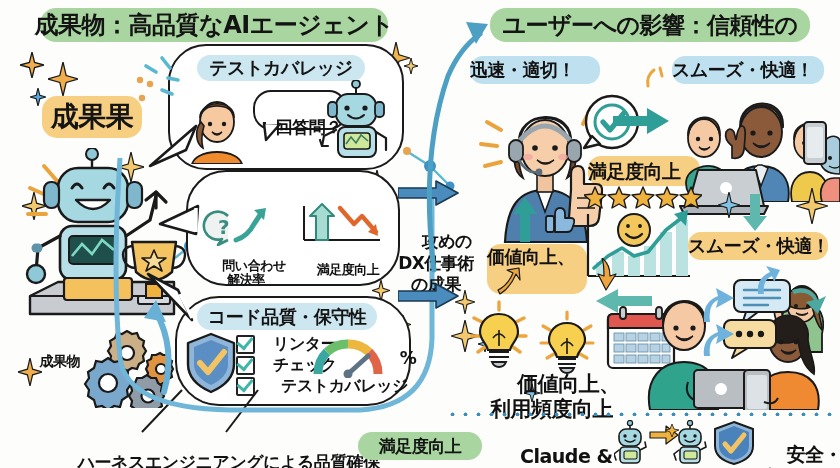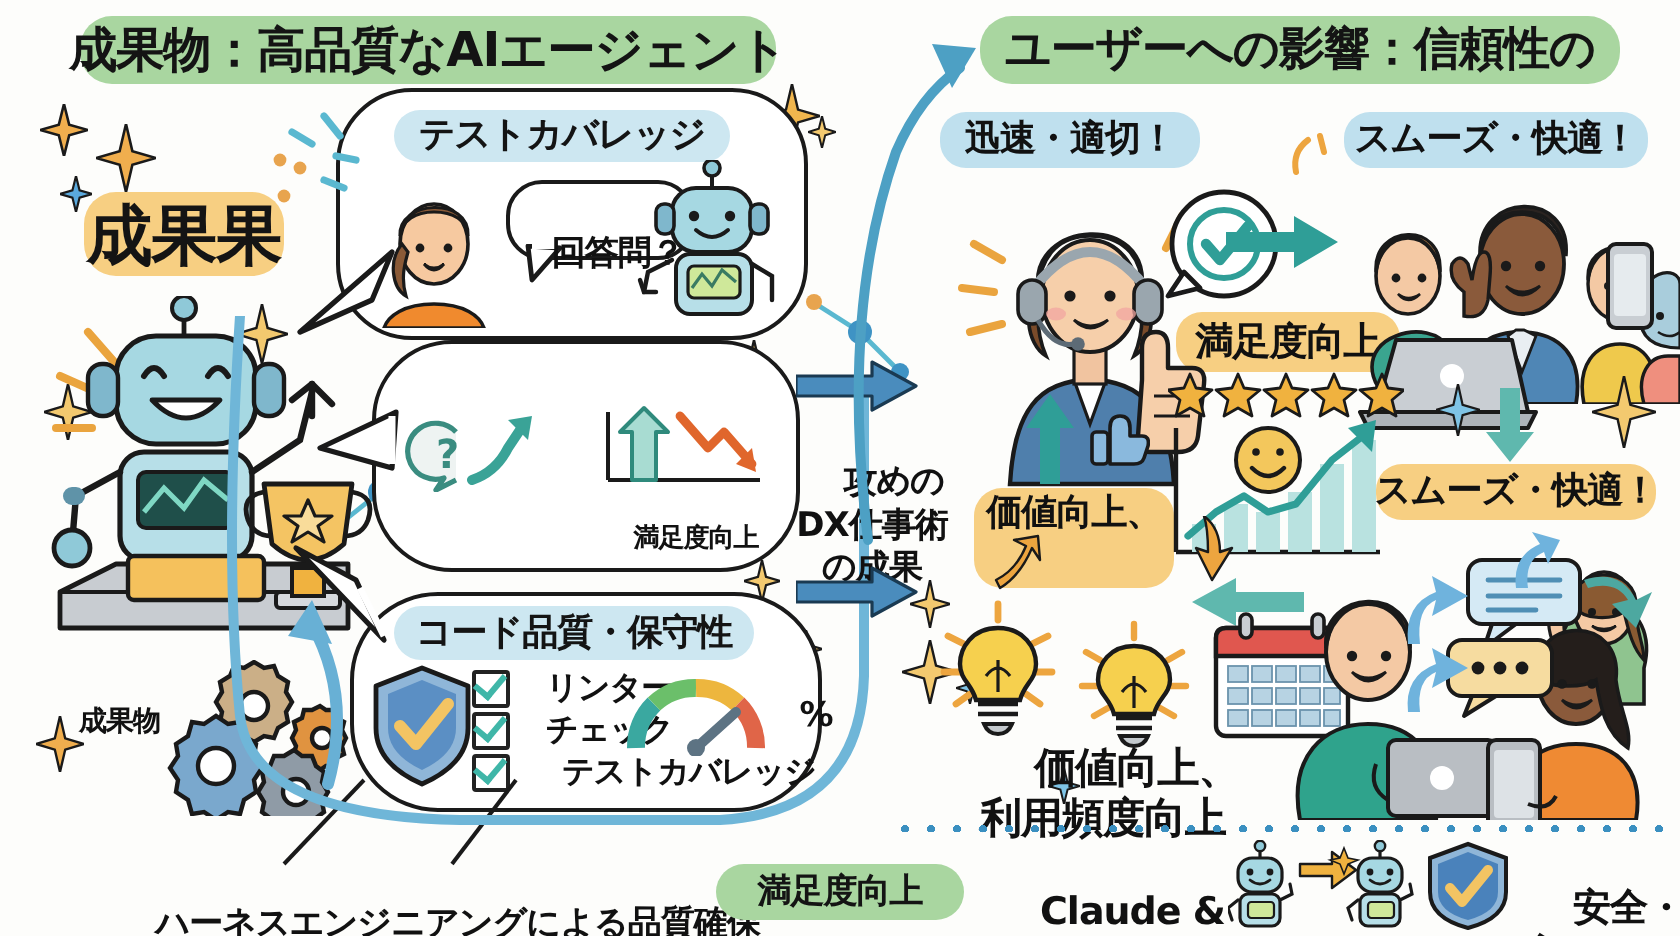--- a/index.html
+++ b/index.html
@@ -33,21 +33,21 @@
     text-align: right;
   }
   .banner-green { background: #a9d6a0; }
   .banner-yellow { background: #f7cf82; }
   .banner-blue { background: #cde7f1; }
   .banner-lightblue { background: #bfe0ee; }
 
   .pill {
     display: flex;
     align-items: center;
-    justify-content: center;
+    justify-content: flex-start;
     border-radius: 13px;
     font-weight: 700;
     color: #111;
     white-space: nowrap;
     line-height: 1;
     letter-spacing: -0.5px;
   }
 
   
   .bubble {
@@ -112,21 +112,21 @@
 <div id="canvas">
 
   <div class="abs banner banner-green" style="left:40px; top:8px; width:348px; height:34px; font-size:24px;">
     <span>成果物：高品質なAIエージェント</span>
   </div>
 
   <div class="abs banner banner-green" style="left:490px; top:8px; width:320px; height:34px; font-size:23px;">
     <span>ユーザーへの影響：信頼性の</span>
   </div>
 
-  <div class="abs banner banner-yellow" style="left:42px; top:96px; width:100px; height:42px; font-size:33px;">
+  <div class="abs banner banner-yellow" style="left:42px; top:96px; width:100px; height:42px; font-size:28px;border-radius:15px;">
     <span>成果果</span>
   </div>
 
   <div class="abs" style="left:20px; top:52px; width:24px; height:26px;">
     <svg class="sparkle" viewBox="0 0 24 26">
         <path d="M12 0 L14.6 10.4 L24 13 L14.6 15.6 L12 26 L9.4 15.6 L0 13 L9.4 10.4 Z" fill="#f0ae4e" stroke="#1a1a1a" stroke-width="1.3"></path>
       </svg>
   </div>
   <div class="abs" style="left:48px; top:62px; width:30px; height:34px;">
     <svg class="sparkle" viewBox="0 0 30 34">
@@ -296,20 +296,24 @@
     <path d="M42 6 L4 24 L40 34 Z" fill="#ffffff" stroke="#1a1a1a" stroke-width="2.6" stroke-linejoin="round"></path>
     <path d="M40 8 L40 32" stroke="#ffffff" stroke-width="3.5"></path>
   </svg>
 
   <svg class="abs" style="left:200px; top:206px; width:92px; height:40px;" viewBox="0 0 92 40">
     <path d="M28 10 A14 14 0 1 0 22 33 L18 39 L28 34" fill="#eef3f2" stroke="#3a8c80" stroke-width="2.6" stroke-linejoin="round"></path>
     <text x="18" y="28" font-size="20" font-family="DejaVu Sans, sans-serif" font-weight="700" fill="#3a8c80">?</text>
     <path d="M36 34 Q48 30 54 18 L62 6" fill="none" stroke="#3aa397" stroke-width="5" stroke-linecap="round"></path>
     <path d="M54 4 L66 2 L64 14 Z" fill="#3aa397"></path>
   </svg>
+  <div class="abs txt txt-center" style="left:198px; top:244px; width:96px; font-size:13px;">
+    <span>問い合わせ
+解決率</span>
+  </div>
 
   <svg class="abs" style="left:296px; top:202px; width:92px; height:44px;" viewBox="0 0 92 44">
     <line x1="8" y1="4" x2="8" y2="38" stroke="#1a1a1a" stroke-width="2"></line>
     <line x1="8" y1="38" x2="84" y2="38" stroke="#1a1a1a" stroke-width="2"></line>
     <path d="M20 38 L20 14 L14 14 L26 2 L38 14 L32 14 L32 38 Z" fill="#a8dcd2" stroke="#2f8a7c" stroke-width="2" stroke-linejoin="round"></path>
     <path d="M44 6 L58 22 L66 14 L80 30" fill="none" stroke="#e0662c" stroke-width="4.4" stroke-linecap="round" stroke-linejoin="round"></path>
     <path d="M72 30 L82 34 L80 22 Z" fill="#e0662c"></path>
   </svg>
   <div class="abs txt txt-center" style="left:288px; top:248px; width:104px; font-size:13px;">
     <span>満足度向上</span>

